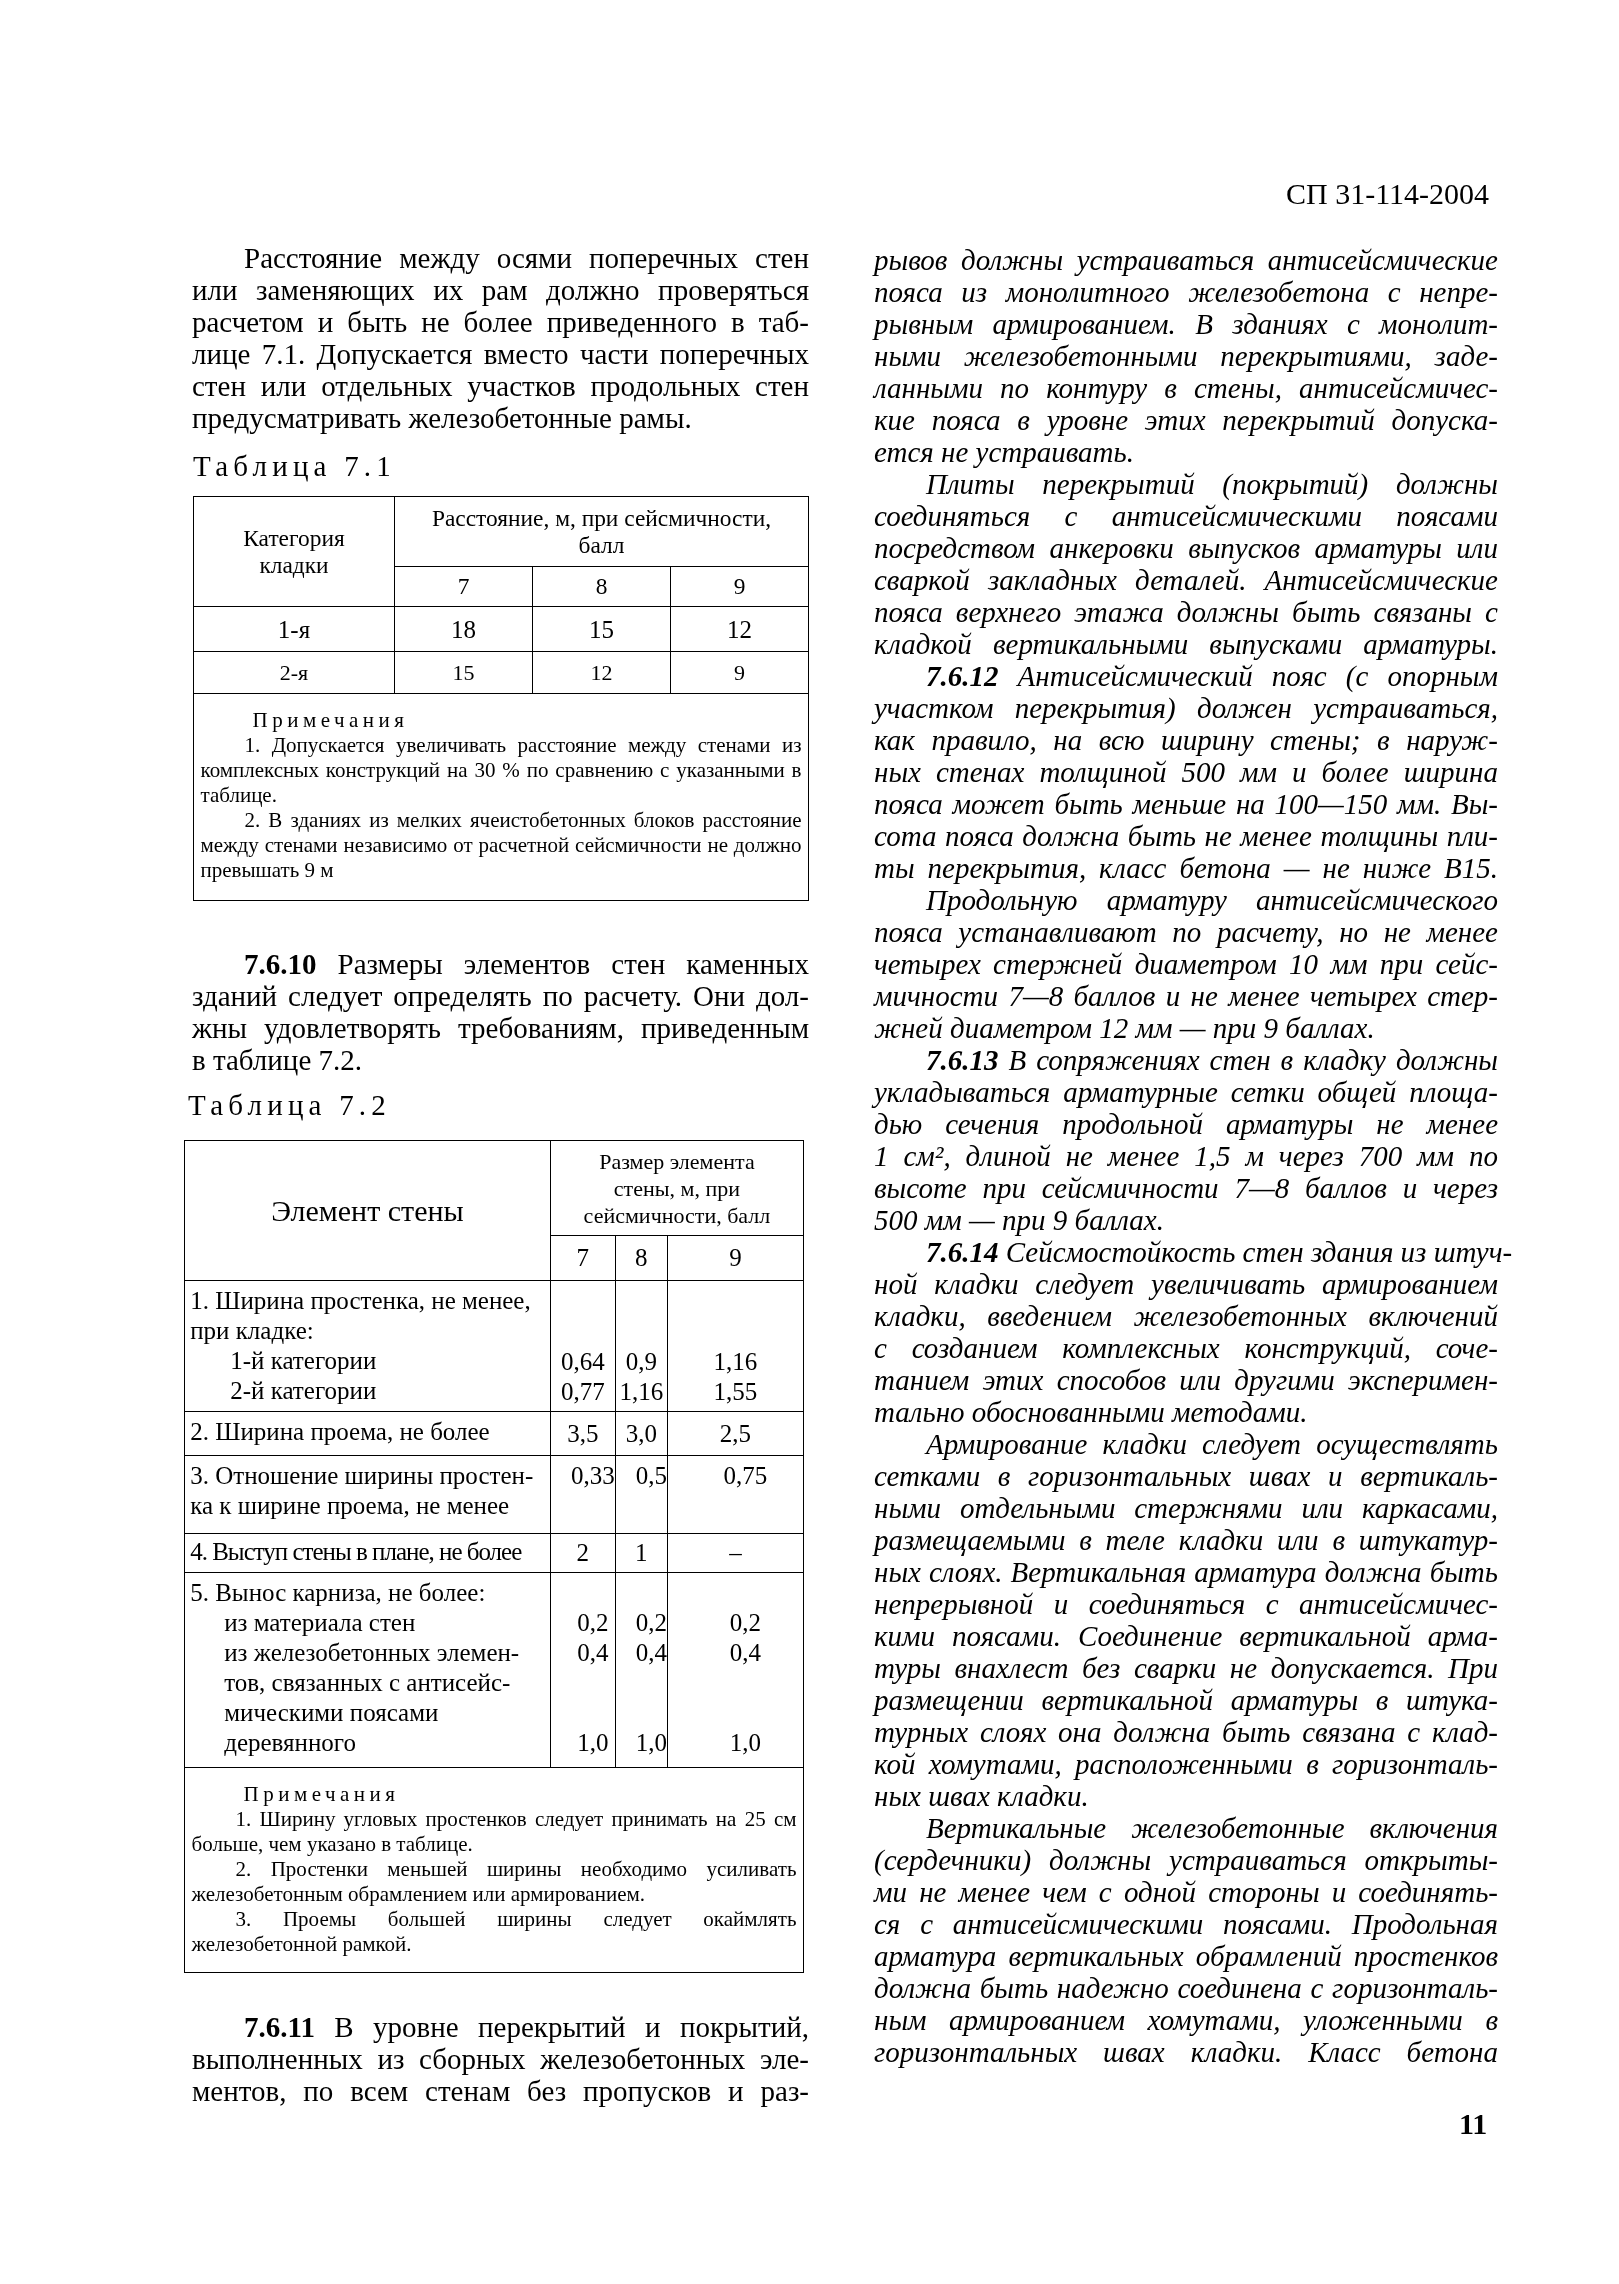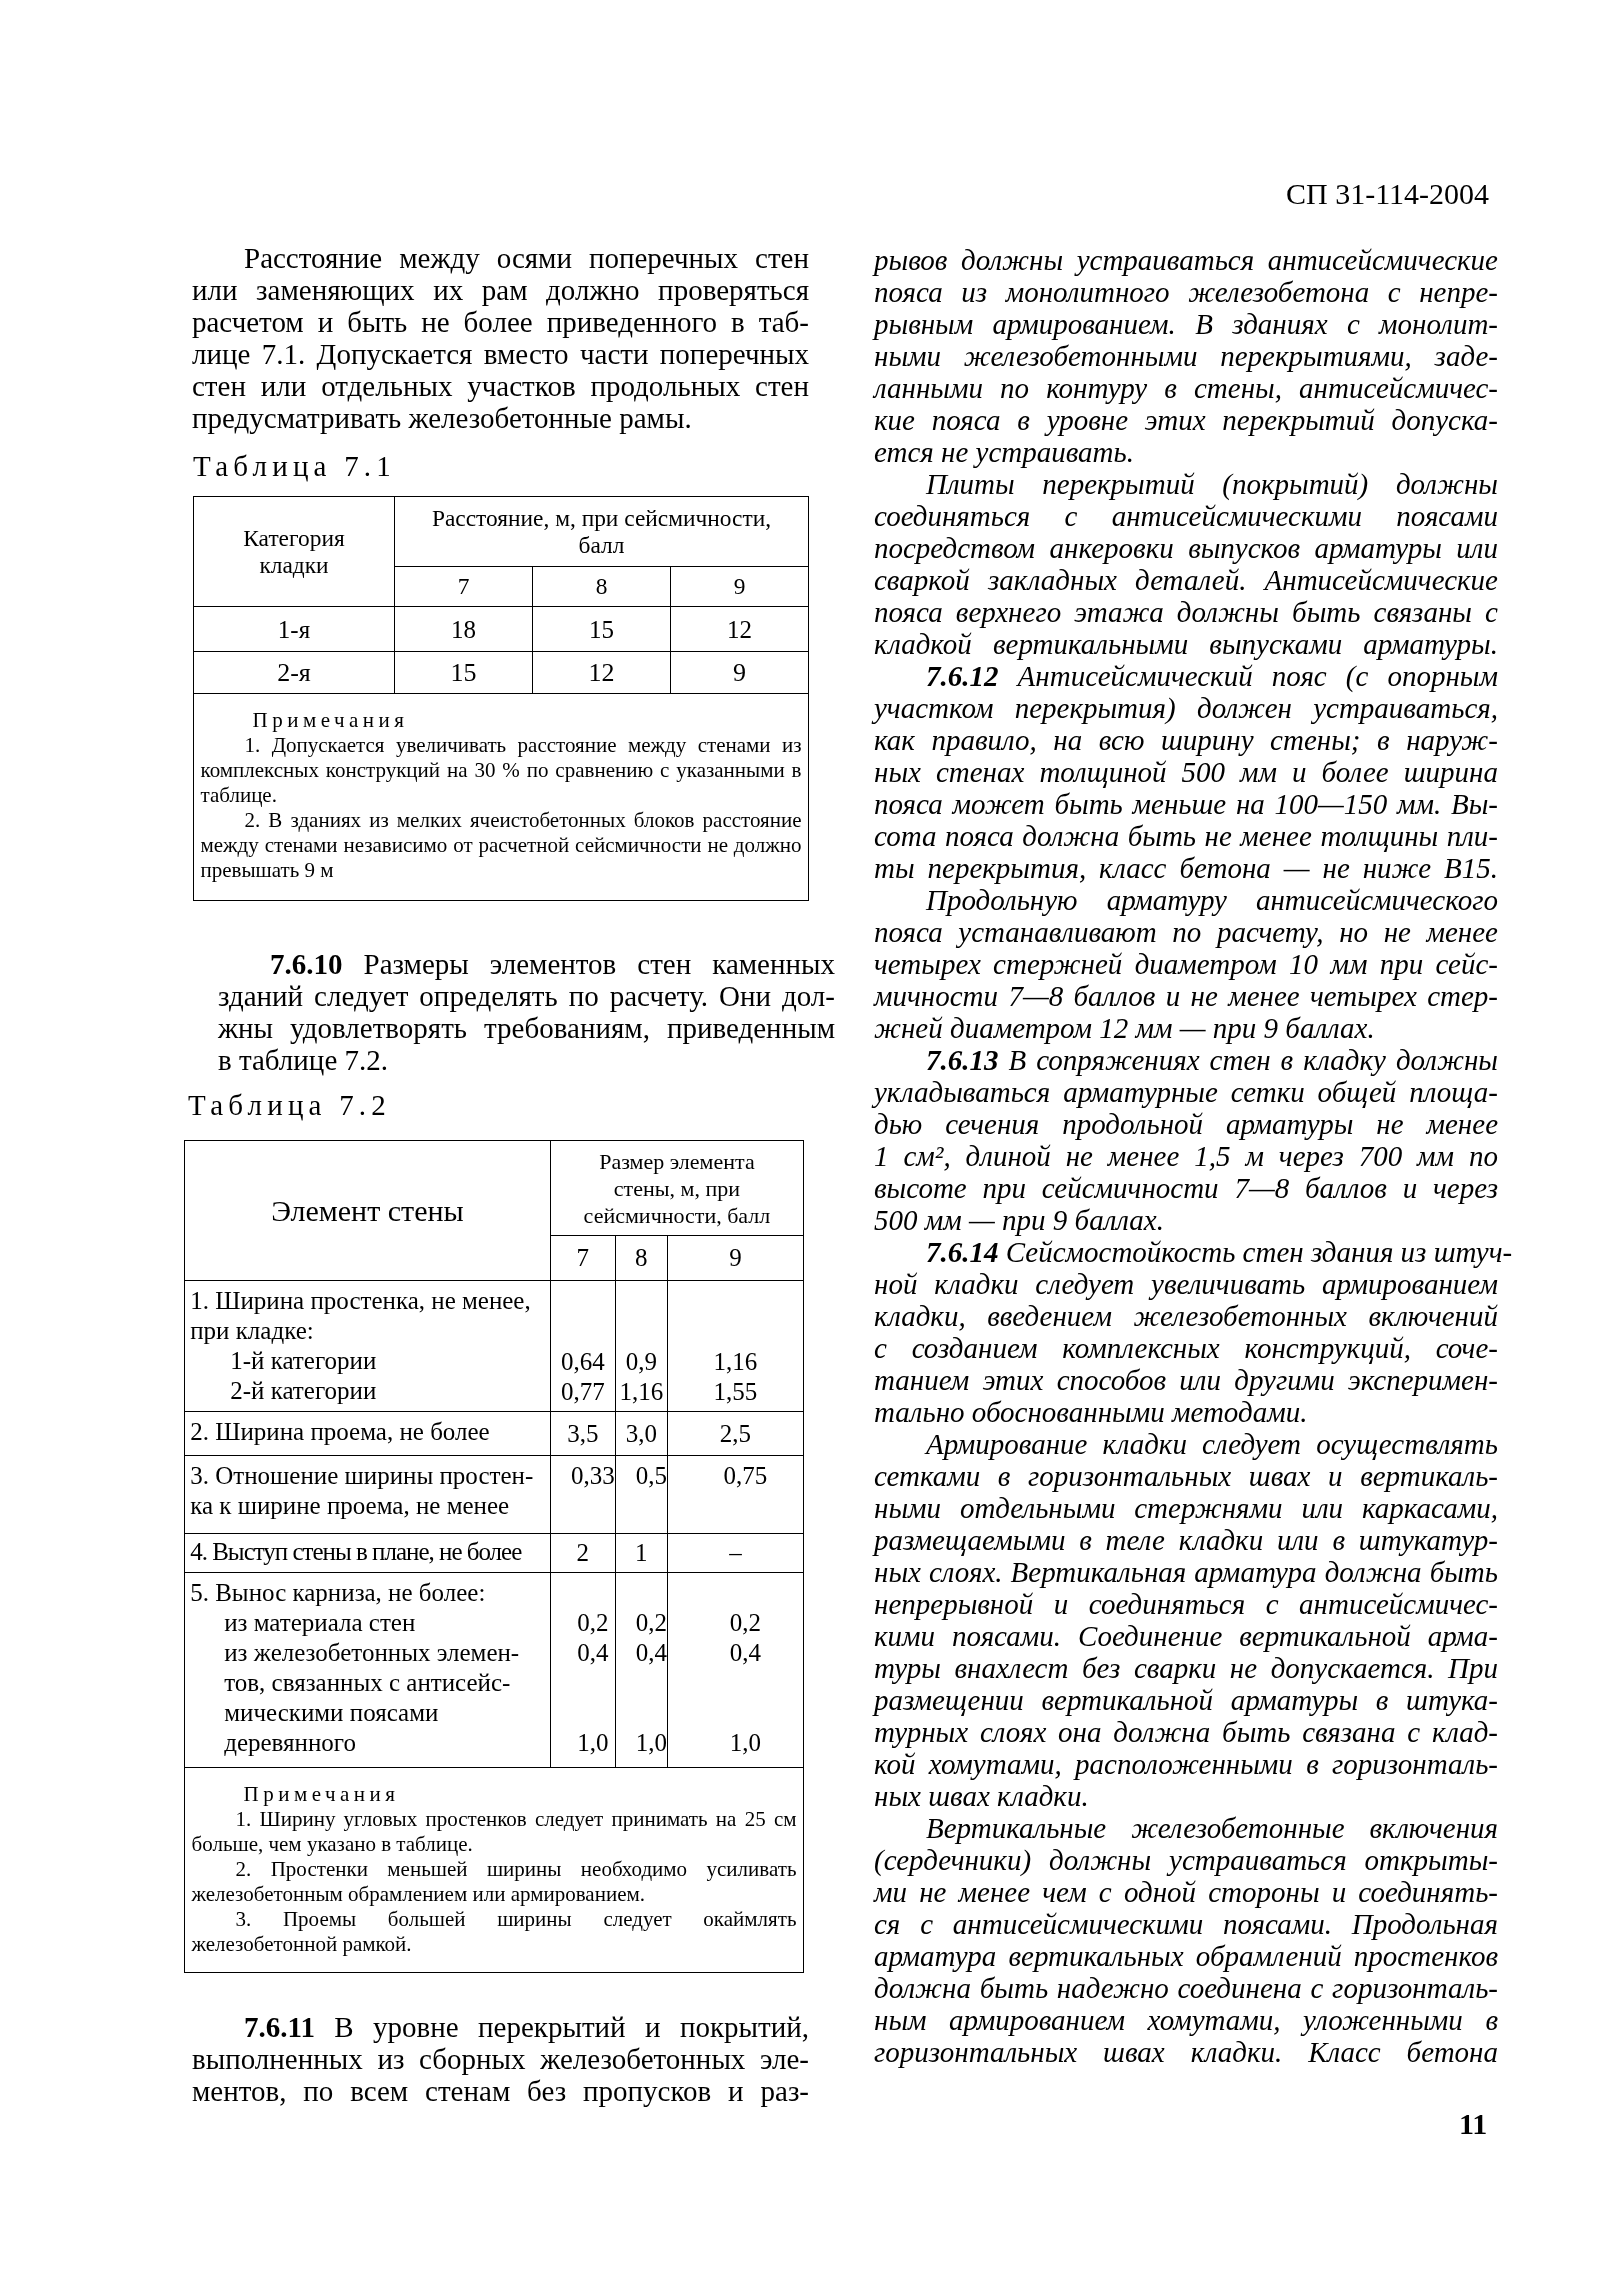--- a/index.html
+++ b/index.html
@@ -65,37 +65,37 @@
     <td>7</td>
     <td>8</td>
     <td>9</td>
   </tr>
   <tr style="height:45px; font-size:25px">
     <td>1-я</td>
     <td>18</td>
     <td>15</td>
     <td>12</td>
   </tr>
-  <tr style="height:42px; font-size:26px">
+  <tr style="height:42px; font-size:22px">
     <td>2-я</td>
     <td>15</td>
     <td>12</td>
     <td>9</td>
   </tr>
   <tr style="height:207px">
     <td colspan="4" class="notes">
       <span class="nh">Примечания</span>
       <span class="ni">1. Допускается увеличивать расстояние между стенами из комплексных конструкций на 30 % по сравнению с указанными в таблице.</span>
       <span class="ni">2. В зданиях из мелких ячеистобетонных блоков расстояние между стенами независимо от расчетной сейсмичности не должно превышать 9 м</span>
     </td>
   </tr>
 </tbody>
   </table>
 
-<div class="col col-left" style="top:948px;margin-left:26px;">
+<div class="col col-left" style="top:948px;">
   <span class="line" style="padding-left:52px"><span class="clause-num">7.6.10</span> <span>Размеры элементов стен каменных</span></span>
   <span class="line">зданий следует определять по расчету. Они дол-</span>
   <span class="line">жны удовлетворять требованиям, приведенным</span>
   <span class="line last">в таблице 7.2.</span>
 </div>
 
 <div class="abs table-caption" style="left:188px; top:1089px;">Таблица 7.2</div>
 
 <table class="doc t2">
   <colgroup>

